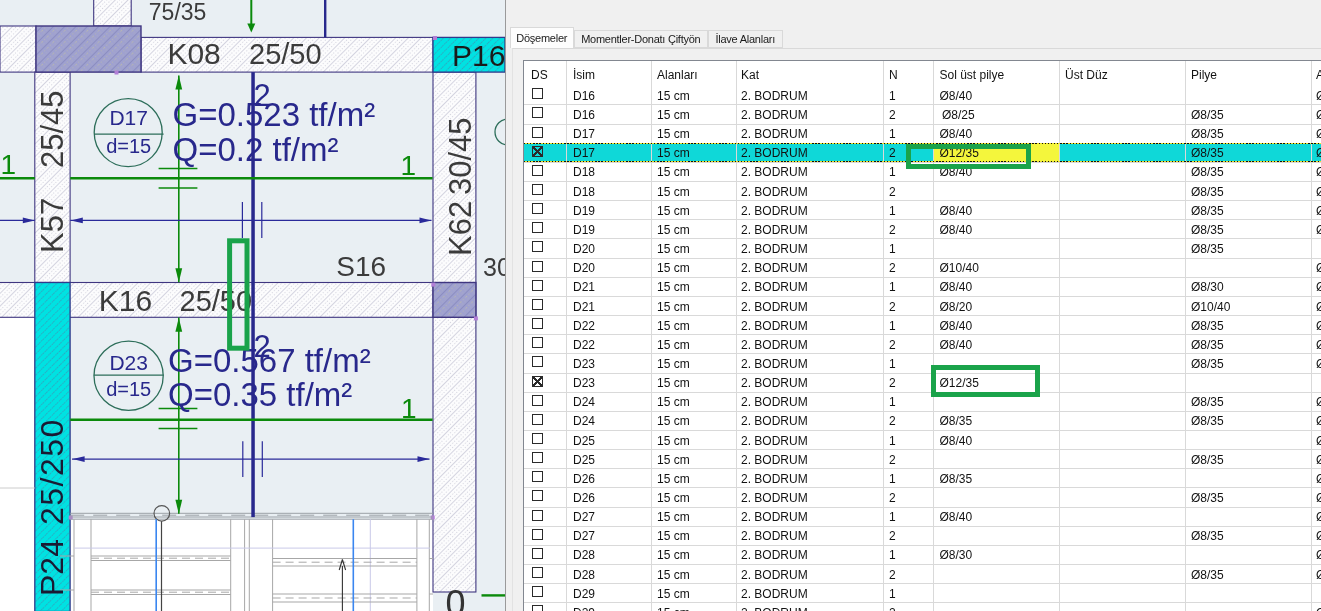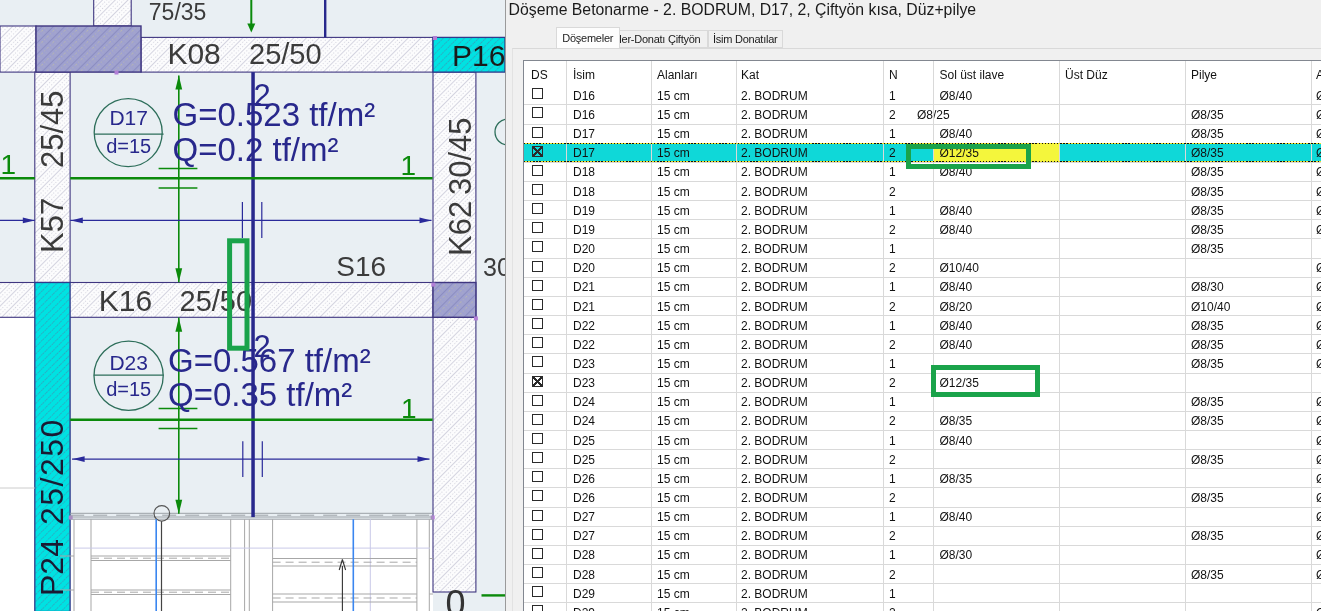--- a/index.html
+++ b/index.html
@@ -6,21 +6,21 @@
   font-family:"Liberation Sans", sans-serif; background:#f0f0f0; }
 #wrap { position:relative; width:1321px; height:611px; }
 #cad { position:absolute; left:0; top:0; }
 #dlg { position:absolute; left:505px; top:0; width:816px; height:611px;
   background:#f0f0f0; border-left:1px solid #9a9a9a; }
 #title { position:absolute; left:2.6px; top:0px; font-size:15.8px; line-height:19px;
   color:#1a1a1a; white-space:pre; }
 .tab { position:absolute; font-size:11px; letter-spacing:-0.25px; color:#1a1a1a;
   text-align:center; border:1px solid #d9d9d9; white-space:nowrap; overflow:hidden; }
 #tab1 { left:3.5px; top:26.9px; width:64.5px; height:21.5px; background:#fdfdfd;
-  border-bottom:none; z-index:3; line-height:21px;margin-left:46px; }
+  border-bottom:none; z-index:3; line-height:21px; }
 #tab2 { left:68px; top:30.3px; width:133.6px; height:18px; background:#f0f0f0; line-height:17px; }
 #tab3 { left:201.6px; top:30.3px; width:75.3px; height:18px; background:#f0f0f0; line-height:17px; }
 #page { position:absolute; left:6px; top:47.8px; width:810px; height:563.2px;
   background:#f0f0f0; border-top:1px solid #d9d9d9; border-left:1px solid #e2e2e2; z-index:2; }
 #tbl { position:absolute; left:17px; top:60.4px; width:799px; height:550.6px;
   background:#fff; border:1px solid #828790; border-right:none; border-bottom:none;
   overflow:hidden; z-index:2; }
 .hdr { position:absolute; left:0; top:0; width:798px; height:24.9px; }
 .hdr .c { top:7px; }
 .c { position:absolute; font-size:12px; color:#121212; white-space:pre; }
@@ -180,53 +180,52 @@
 <text x="128.7" y="125.3" font-size="21" fill="#28288c" text-anchor="middle">D17</text>
 <text x="128.7" y="153" font-size="20" fill="#28288c" text-anchor="middle">d=15</text>
 <text x="128.7" y="370" font-size="21" fill="#28288c" text-anchor="middle">D23</text>
 <text x="128.7" y="396.3" font-size="20" fill="#28288c" text-anchor="middle">d=15</text>
 <text x="0.5" y="174" font-size="28" fill="#0b8a0b" text-anchor="start">1</text>
 <text x="400.5" y="175.3" font-size="28" fill="#0b8a0b" text-anchor="start">1</text>
 <text x="401" y="418" font-size="28" fill="#0b8a0b" text-anchor="start">1</text>
 <rect x="229.6" y="240.8" width="17.4" height="107.4" fill="none" stroke="#1aa34a" stroke-width="5"></rect>
 </svg>
 <div id="dlg">
-  <div id="title">Döşeme Betonarme - 2. BODRUM, D17, 2, Çiftyön kısa, Düz+pilye</div>
   <div id="tab1" class="tab">Döşemeler</div>
   <div id="tab2" class="tab">Momentler-Donatı Çiftyön</div>
-  <div id="tab3" class="tab">İsim Donatılar</div>
+  <div id="tab3" class="tab">İlave Alanları</div>
   <div id="page"></div>
 <div id="tbl">
 <div class="hdr">
 <span class="c" style="left:49px">İsim</span>
 <span class="c" style="left:133px">Alanları</span>
 <span class="c" style="left:217px">Kat</span>
 <span class="c" style="left:365px">N</span>
-<span class="c" style="left:415.5px">Sol üst ilave</span>
+<span class="c" style="left:415.5px">Sol üst pilye</span>
 <span class="c" style="left:541px">Üst Düz</span>
 <span class="c" style="left:667px">Pilye</span>
 <span class="c" style="left:792px">Alt Düz</span>
 <span class="c" style="left:7px">DS</span>
 </div>
 <div class="row" style="top:24.90px">
 <b class="cb"></b>
 <span class="c" style="left:49px">D16</span>
 <span class="c" style="left:133px">15 cm</span>
 <span class="c" style="left:217px">2. BODRUM</span>
 <span class="c" style="left:365px">1</span>
 <span class="c" style="left:415.5px">Ø8/40</span>
 <span class="c" style="left:792px">Ø8/35</span>
 </div>
 <div class="row" style="top:44.05px">
 <b class="cb"></b>
 <span class="c" style="left:49px">D16</span>
 <span class="c" style="left:133px">15 cm</span>
 <span class="c" style="left:217px">2. BODRUM</span>
 <span class="c" style="left:365px">2</span>
-<span class="c" style="left:393px">Ø8/25</span>
+<span class="c" style="left:418px">Ø8/25</span>
 <span class="c" style="left:667px">Ø8/35</span>
 <span class="c" style="left:792px">Ø8/35</span>
 </div>
 <div class="row" style="top:63.20px">
 <b class="cb"></b>
 <span class="c" style="left:49px">D17</span>
 <span class="c" style="left:133px">15 cm</span>
 <span class="c" style="left:217px">2. BODRUM</span>
 <span class="c" style="left:365px">1</span>
 <span class="c" style="left:415.5px">Ø8/40</span>

